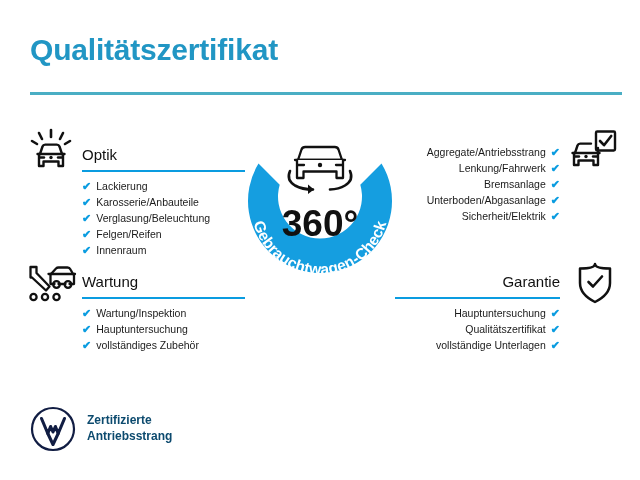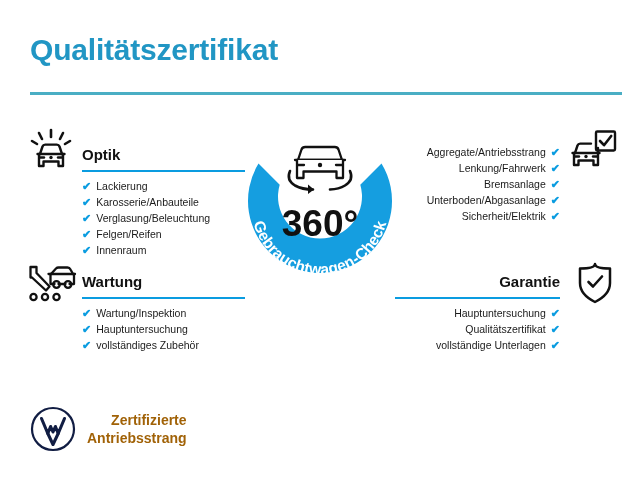--- a/index.html
+++ b/index.html
@@ -3,42 +3,42 @@
 <meta charset="utf-8">
 <style>
   html,body{margin:0;padding:0;}
   body{
     width:640px;height:480px;
     background:#ffffff;
     font-family:"Liberation Sans", sans-serif;
     overflow:hidden;
     position:relative;
   }
-  .page{position:absolute;inset:0;text-align:right;}
+  .page{position:absolute;inset:0;}
 
   
   .title{
     position:absolute;left:30px;top:33px;
     font-size:30px;font-weight:bold;
     color:#2196c4;
     letter-spacing:-0.2px;
     white-space:nowrap;
   }
   .header-rule{
     position:absolute;left:30px;top:92px;
     width:592px;height:3px;
     background:#4aaec4;
   }
 
   
   .section{position:absolute;}
   .sec-head{position:relative;height:34px;}
   .sec-title{
     position:absolute;bottom:9px;
-    font-size:15px;font-weight:bold;color:#111;
+    font-size:15px;font-weight:normal;color:#111;
     white-space:nowrap;
   }
   .sec-rule{
     position:absolute;bottom:0;height:2px;
     background:#0a9ce0;
   }
   .items{margin-top:6px;}
   .item{
     display:flex;align-items:center;
     font-size:10.5px;color:#1a1a1a;
@@ -82,21 +82,21 @@
     width:176px;height:192px;
   }
 
   
   #footer{
     position:absolute;left:30px;top:406px;
     display:flex;align-items:center;gap:11px;
   }
   #vw-mark{width:46px;height:46px;flex:0 0 auto;}
   .footer-text{
-    font-size:14px;font-weight:bold;color:#a16207;
+    font-size:12px;font-weight:bold;color:#0c4a6e;
     line-height:1.32;
   }
   .footer-text div{white-space:nowrap;}
 </style>
 </head>
 <body>
 
 <div class="page">
 
   <div class="title">Qualitätszertifikat</div>

